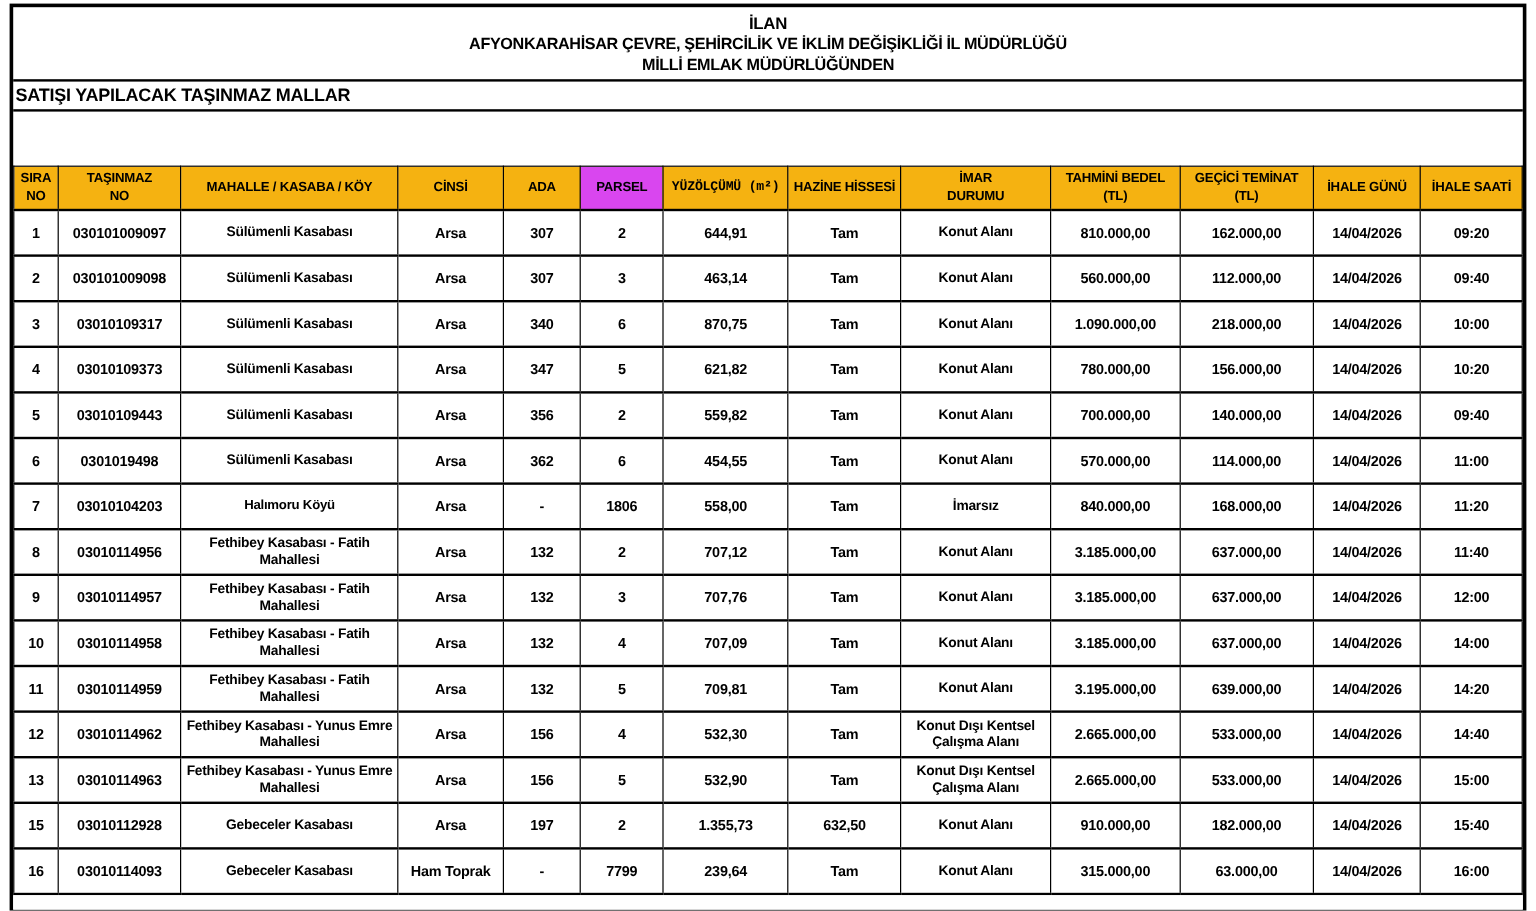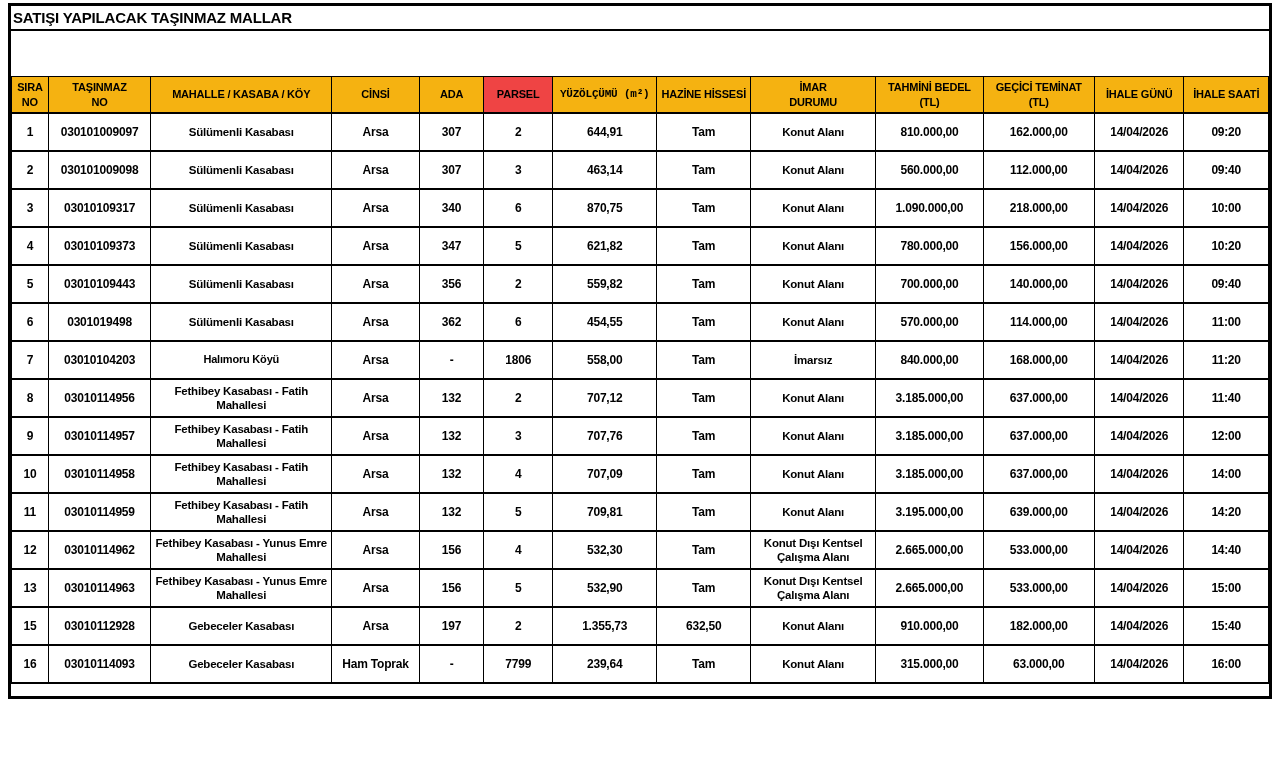--- a/index.html
+++ b/index.html
@@ -90,20 +90,25 @@
     height: 12px;
     background: #ffffff;
   }
 </style>
 </head>
 <body>
 
 <div class="page">
   <div class="doc">
 
+    <div class="title-block">
+      <div class="title-line-1">İLAN</div>
+      <div class="title-line-2">AFYONKARAHİSAR ÇEVRE, ŞEHİRCİLİK VE İKLİM DEĞİŞİKLİĞİ İL MÜDÜRLÜĞÜ</div>
+      <div class="title-line-3">MİLLİ EMLAK MÜDÜRLÜĞÜNDEN</div>
+    </div>
 
     <div class="section-band">SATIŞI YAPILACAK TAŞINMAZ MALLAR</div>
 
     <table class="listing">
       <colgroup id="colgroup">
           <col style="width: 2.93%;">
           <col style="width: 8.15%;">
           <col style="width: 14.4%;">
           <col style="width: 6.96%;">
           <col style="width: 5.14%;">
@@ -118,21 +123,21 @@
         </colgroup>
       <thead>
         <tr id="header-row">
             <th style="background: rgb(245, 178, 17);">SIRA
 NO</th>
             <th style="background: rgb(245, 178, 17);">TAŞINMAZ
 NO</th>
             <th style="background: rgb(245, 178, 17);">MAHALLE / KASABA / KÖY</th>
             <th style="background: rgb(245, 178, 17);">CİNSİ</th>
             <th style="background: rgb(245, 178, 17);">ADA</th>
-            <th style="background: #ef4444;">PARSEL</th>
+            <th style="background: #d946ef;">PARSEL</th>
             <th style="background: rgb(245, 178, 17); font-family: Liberation Mono, monospace;">YÜZÖLÇÜMÜ (m²)</th>
             <th style="background: rgb(245, 178, 17);">HAZİNE HİSSESİ</th>
             <th style="background: rgb(245, 178, 17);">İMAR
 DURUMU</th>
             <th style="background: rgb(245, 178, 17);">TAHMİNİ BEDEL
 (TL)</th>
             <th style="background: rgb(245, 178, 17);">GEÇİCİ TEMİNAT
 (TL)</th>
             <th style="background: rgb(245, 178, 17);">İHALE GÜNÜ</th>
             <th style="background: rgb(245, 178, 17);">İHALE SAATİ</th>

